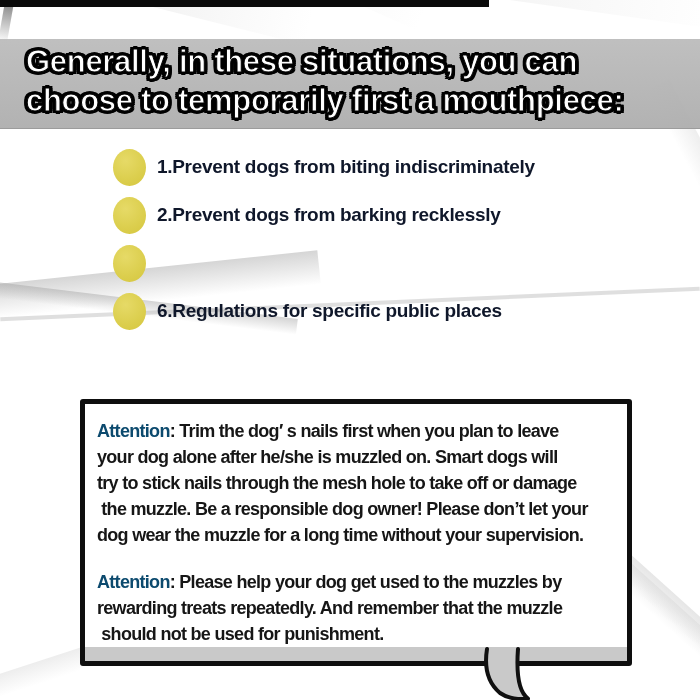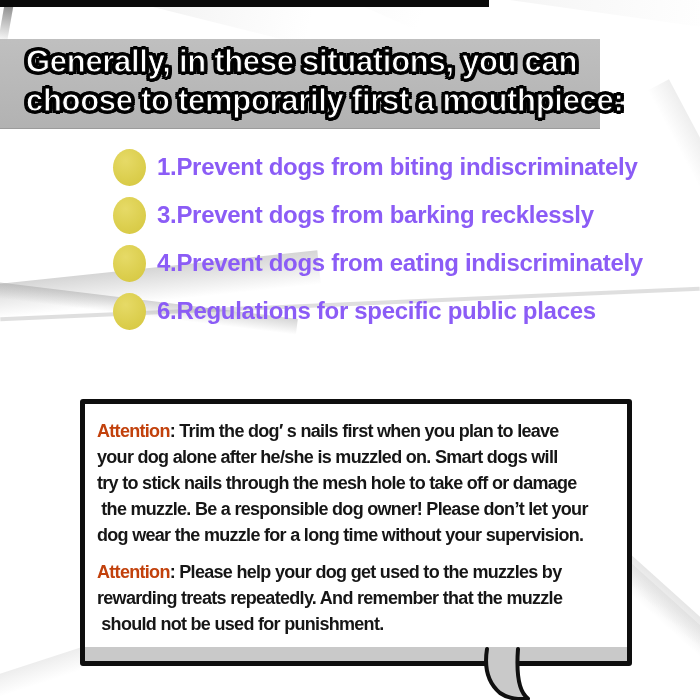--- a/index.html
+++ b/index.html
@@ -6,21 +6,21 @@
   .stage{
     position:relative;width:700px;height:700px;overflow:hidden;
     background:#ffffff;font-family:"Liberation Sans",sans-serif;
   }
   
   .crease{position:absolute;pointer-events:none;}
   
   .top-bar{position:absolute;left:0;top:0;width:489px;height:7px;background:#0a0a0a;}
   
   .banner{
-    position:absolute;left:0;top:39px;width:600px;height:89px;
+    position:absolute;left:0;top:39px;width:700px;height:89px;
     background:linear-gradient(180deg,rgba(188,188,188,.95),rgba(174,174,174,.95));
     border-bottom:1px solid #9c9c9c;
   }
   .title{
     position:absolute;left:26px;top:3px;width:660px;
     font-size:31px;font-weight:bold;line-height:39px;color:#ffffff;
     letter-spacing:-0.3px;
     -webkit-text-stroke:1px #000;
     text-shadow:
       -3px 0 0 #000, 3px 0 0 #000, 0 -3px 0 #000, 0 3px 0 #000,
@@ -29,39 +29,39 @@
     white-space:nowrap;
   }
   
   .list{position:absolute;left:113px;top:143px;width:540px;}
   .row{display:flex;align-items:center;height:48px;}
   .dot{
     width:33px;height:37px;border-radius:50%;flex:0 0 33px;
     background:radial-gradient(circle at 38% 32%, #e6da67 0%, #dccf4f 55%, #d5c63e 100%);
   }
   .row-label{
-    margin-left:11px;font-size:24px;font-weight:bold;color:#8b5cf6;
+    margin-left:11px;font-size:19px;font-weight:bold;color:#0f172a;
     letter-spacing:-0.3px;white-space:nowrap;
   }
   
   .bubble{
     position:absolute;left:80px;top:399px;width:552px;height:267px;
     box-sizing:border-box;border:5px solid #0e0e0e;border-radius:3px;
     background:#ffffff;z-index:2;
   }
   .bubble-strip{
     position:absolute;left:0;right:0;bottom:0;height:14px;background:#c9c9c9;
   }
   .para{
     margin:0;padding:0 0 0 12px;font-size:18px;font-weight:bold;
     line-height:26px;color:#161616;letter-spacing:-0.7px;white-space:pre;
   }
   .para.p1{margin-top:14px;}
-  .para.p2{margin-top:11px;}
-  .attn{color:#c2410c;}
+  .para.p2{margin-top:21px;}
+  .attn{color:#0c4a6e;}
   .tail{position:absolute;left:478px;top:646px;z-index:3;}
 </style>
 </head>
 <body>
 
 <div class="stage">
 
   <div class="crease" style="left:-60px;top:-28px;width:520px;height:46px;transform:rotate(14deg);background:linear-gradient(90deg,rgba(190,190,190,.45),rgba(235,235,235,0) 72%);"></div>
   <div class="crease" style="left:110px;top:-42px;width:430px;height:30px;transform:rotate(24deg);background:linear-gradient(90deg,rgba(205,205,205,.40),rgba(240,240,240,0) 75%);"></div>
   <div class="crease" style="left:420px;top:-12px;width:380px;height:26px;transform:rotate(8deg);background:linear-gradient(90deg,rgba(214,214,214,.35),rgba(245,245,245,0) 80%);"></div>
@@ -83,25 +83,24 @@
     </div>
   </div>
 
   <div class="list">
     <div class="row">
       <span class="dot"></span>
       <span class="row-label">1.Prevent dogs from biting indiscriminately</span>
     </div>
     <div class="row">
       <span class="dot"></span>
-      <span class="row-label">3.Prevent dogs from barking recklessly</span>
+      <span class="row-label">2.Prevent dogs from barking recklessly</span>
     </div>
     <div class="row">
       <span class="dot"></span>
-      <span class="row-label">4.Prevent dogs from eating indiscriminately</span>
     </div>
     <div class="row">
       <span class="dot"></span>
       <span class="row-label">6.Regulations for specific public places</span>
     </div>
   </div>
 
   <div class="bubble">
     <p class="para p1"><span class="attn">Attention</span><span>: Trim the dog′ s nails first when you plan to leave
 your dog alone after he/she is muzzled on. Smart dogs will

